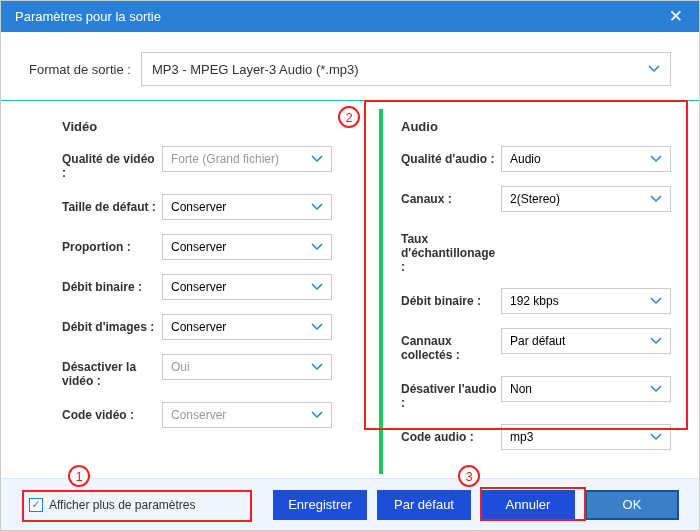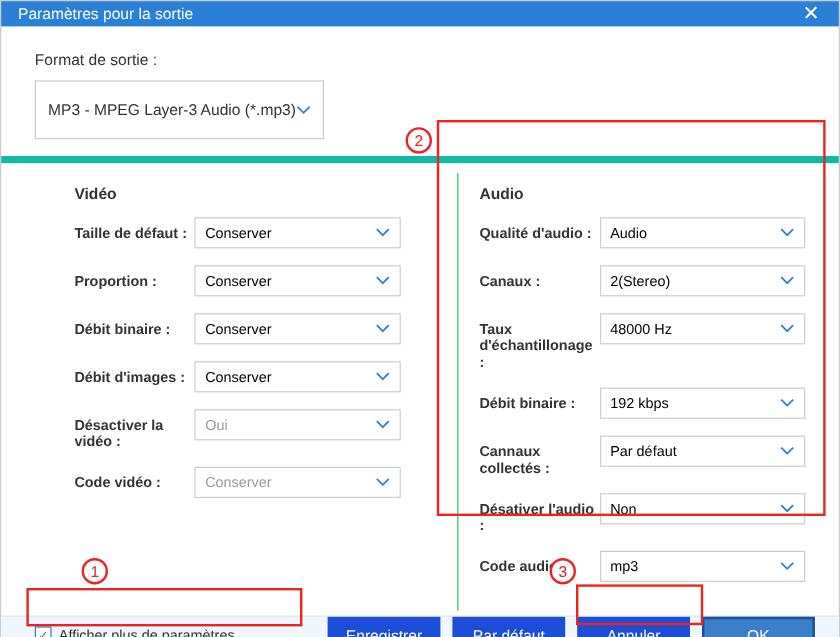--- a/index.html
+++ b/index.html
@@ -1,24 +1,24 @@
 <!DOCTYPE html>
 <html><head>
 <meta charset="utf-8">
 <style>
 * { box-sizing: border-box; margin: 0; padding: 0; font-family: "Segoe UI", Tahoma, sans-serif; }
 body { background: #fff; }
 .window { width: 700px; height: 531px; border: 1px solid #ccc; display: flex; flex-direction: column; background: #fff; }
 .titlebar { background: #2a80d6; color: #fff; display: flex; align-items: center; justify-content: space-between; height: 34px; padding: 0 10px 0 14px; font-size: 13px; }
 .titlebar .close { font-size: 17px; cursor: pointer; padding: 0 6px; }
-.format-row { display: flex; align-items: flex-start; padding: 20px 28px 14px 28px; font-size: 13px; color: #333; gap: 10px; border-bottom: 6px solid #14b8a6; flex-direction: column; }
+.format-row { display: flex; align-items: center; padding: 20px 28px 14px 28px; font-size: 13px; color: #333; gap: 10px; border-bottom: 1px solid #14b8a6; }
 .format-select { flex: 1; border: 1px solid #ccc; height: 28px; display: flex; align-items: center; justify-content: space-between; padding: 16px 10px; font-size: 13px; }
 .panels { flex: 1; display: flex; gap: 0; padding: 8px 14px 4px 28px; position: relative; }
 .panel { flex: 1; padding: 10px 14px 10px 0; margin-left: 33px; }
-.panel.right { padding-left: 18px; border-left: 1px solid #22c55e; }
+.panel.right { padding-left: 18px; border-left: 4px solid #22c55e; }
 .panel h3 { font-size: 13px; font-weight: bold; margin-bottom: 12px; color: #333; }
 .field { display: flex; align-items: flex-start; margin-bottom: 14px; font-size: 12px; }
 .field .lbl { width: 100px; color: #333; font-weight: bold; line-height: 14px; padding-top: 6px; }
 .field .sel { flex: 1; border: 1px solid #ccc; height: 26px; display: flex; align-items: center; justify-content: space-between; padding: 0 8px; font-size: 12px; background: #fff; }
 .field .sel.gray { color: #999; }
 .chev { color: #2a80d6; font-size: 12px; }
 .chev svg { display: block; }
 .footer { background: #eff6fd; height: 56px; display: flex; align-items: center; padding: 0 20px 0 28px; gap: 10px; border-top: 1px solid #e0e8f0; }
 .checkbox { display: flex; align-items: center; gap: 6px; font-size: 12px; color: #333; }
 .checkbox .box { width: 14px; height: 14px; border: 1px solid #2a80d6; display: flex; align-items: center; justify-content: center; color: #2a80d6; font-size: 11px; background: #fff; }
@@ -56,20 +56,31 @@
             </svg>
           </span>
     </div>
   </div>
 
   <div class="panels">
 
     <div class="panel left">
       <h3>Vidéo</h3>
 
+      <div class="field">
+        <div class="lbl">Qualité de vidéo :</div>
+        <div class="sel gray">
+          <span>Forte (Grand fichier)</span>
+          <span class="chev">
+                <svg width="12" height="8">
+                  <path d="M1 1 L6 6 L11 1" stroke="#2a80d6" stroke-width="1.5" fill="none"></path>
+                </svg>
+              </span>
+        </div>
+      </div>
 
       <div class="field">
         <div class="lbl">Taille de défaut :</div>
         <div class="sel">
           <span>Conserver</span>
           <span class="chev">
                 <svg width="12" height="8">
                   <path d="M1 1 L6 6 L11 1" stroke="#2a80d6" stroke-width="1.5" fill="none"></path>
                 </svg>
               </span>
@@ -159,28 +170,20 @@
           <span class="chev">
                 <svg width="12" height="8">
                   <path d="M1 1 L6 6 L11 1" stroke="#2a80d6" stroke-width="1.5" fill="none"></path>
                 </svg>
               </span>
         </div>
       </div>
 
       <div class="field">
         <div class="lbl">Taux d'échantillonage :</div>
-        <div class="sel">
-          <span>48000 Hz</span>
-          <span class="chev">
-                <svg width="12" height="8">
-                  <path d="M1 1 L6 6 L11 1" stroke="#2a80d6" stroke-width="1.5" fill="none"></path>
-                </svg>
-              </span>
-        </div>
       </div>
 
       <div class="field">
         <div class="lbl">Débit binaire :</div>
         <div class="sel">
           <span>192 kbps</span>
           <span class="chev">
                 <svg width="12" height="8">
                   <path d="M1 1 L6 6 L11 1" stroke="#2a80d6" stroke-width="1.5" fill="none"></path>
                 </svg>

